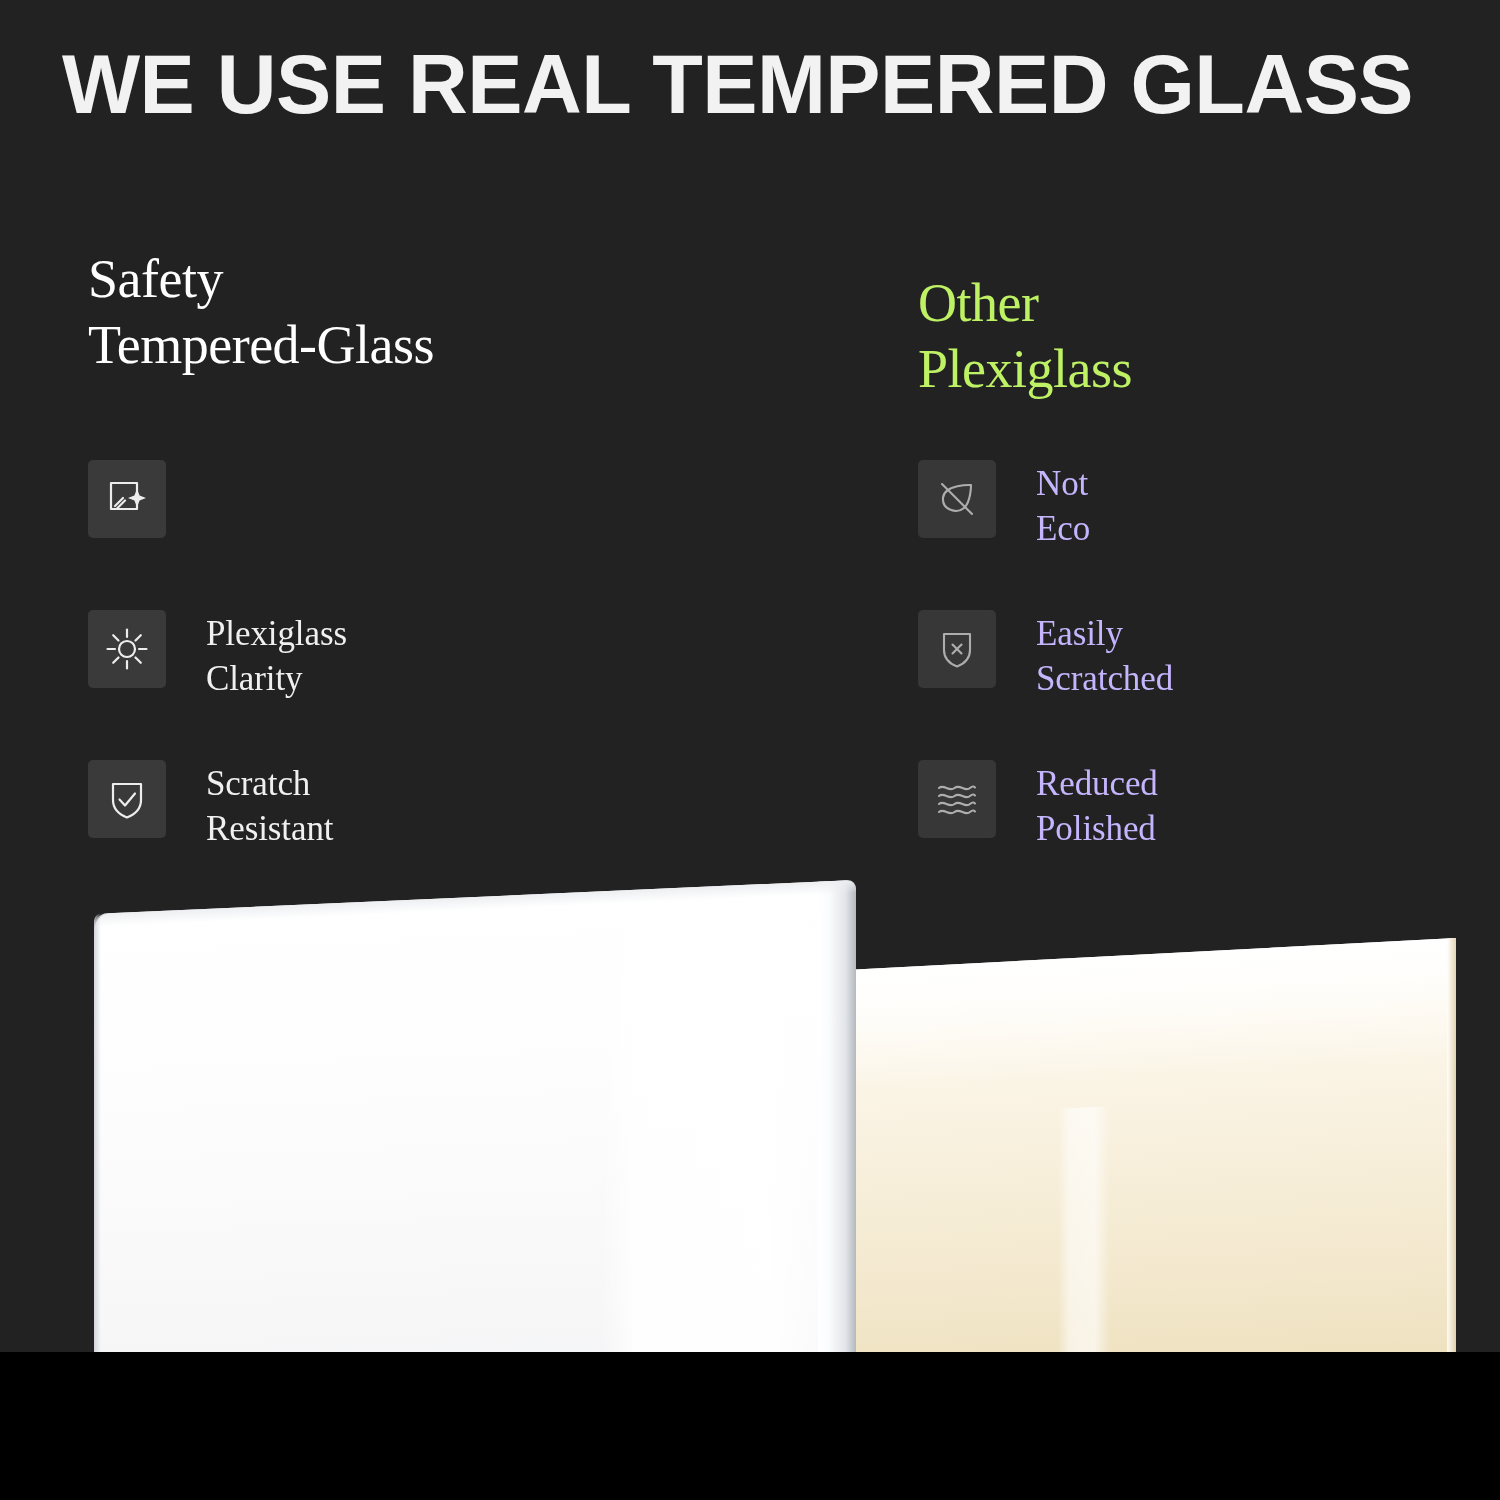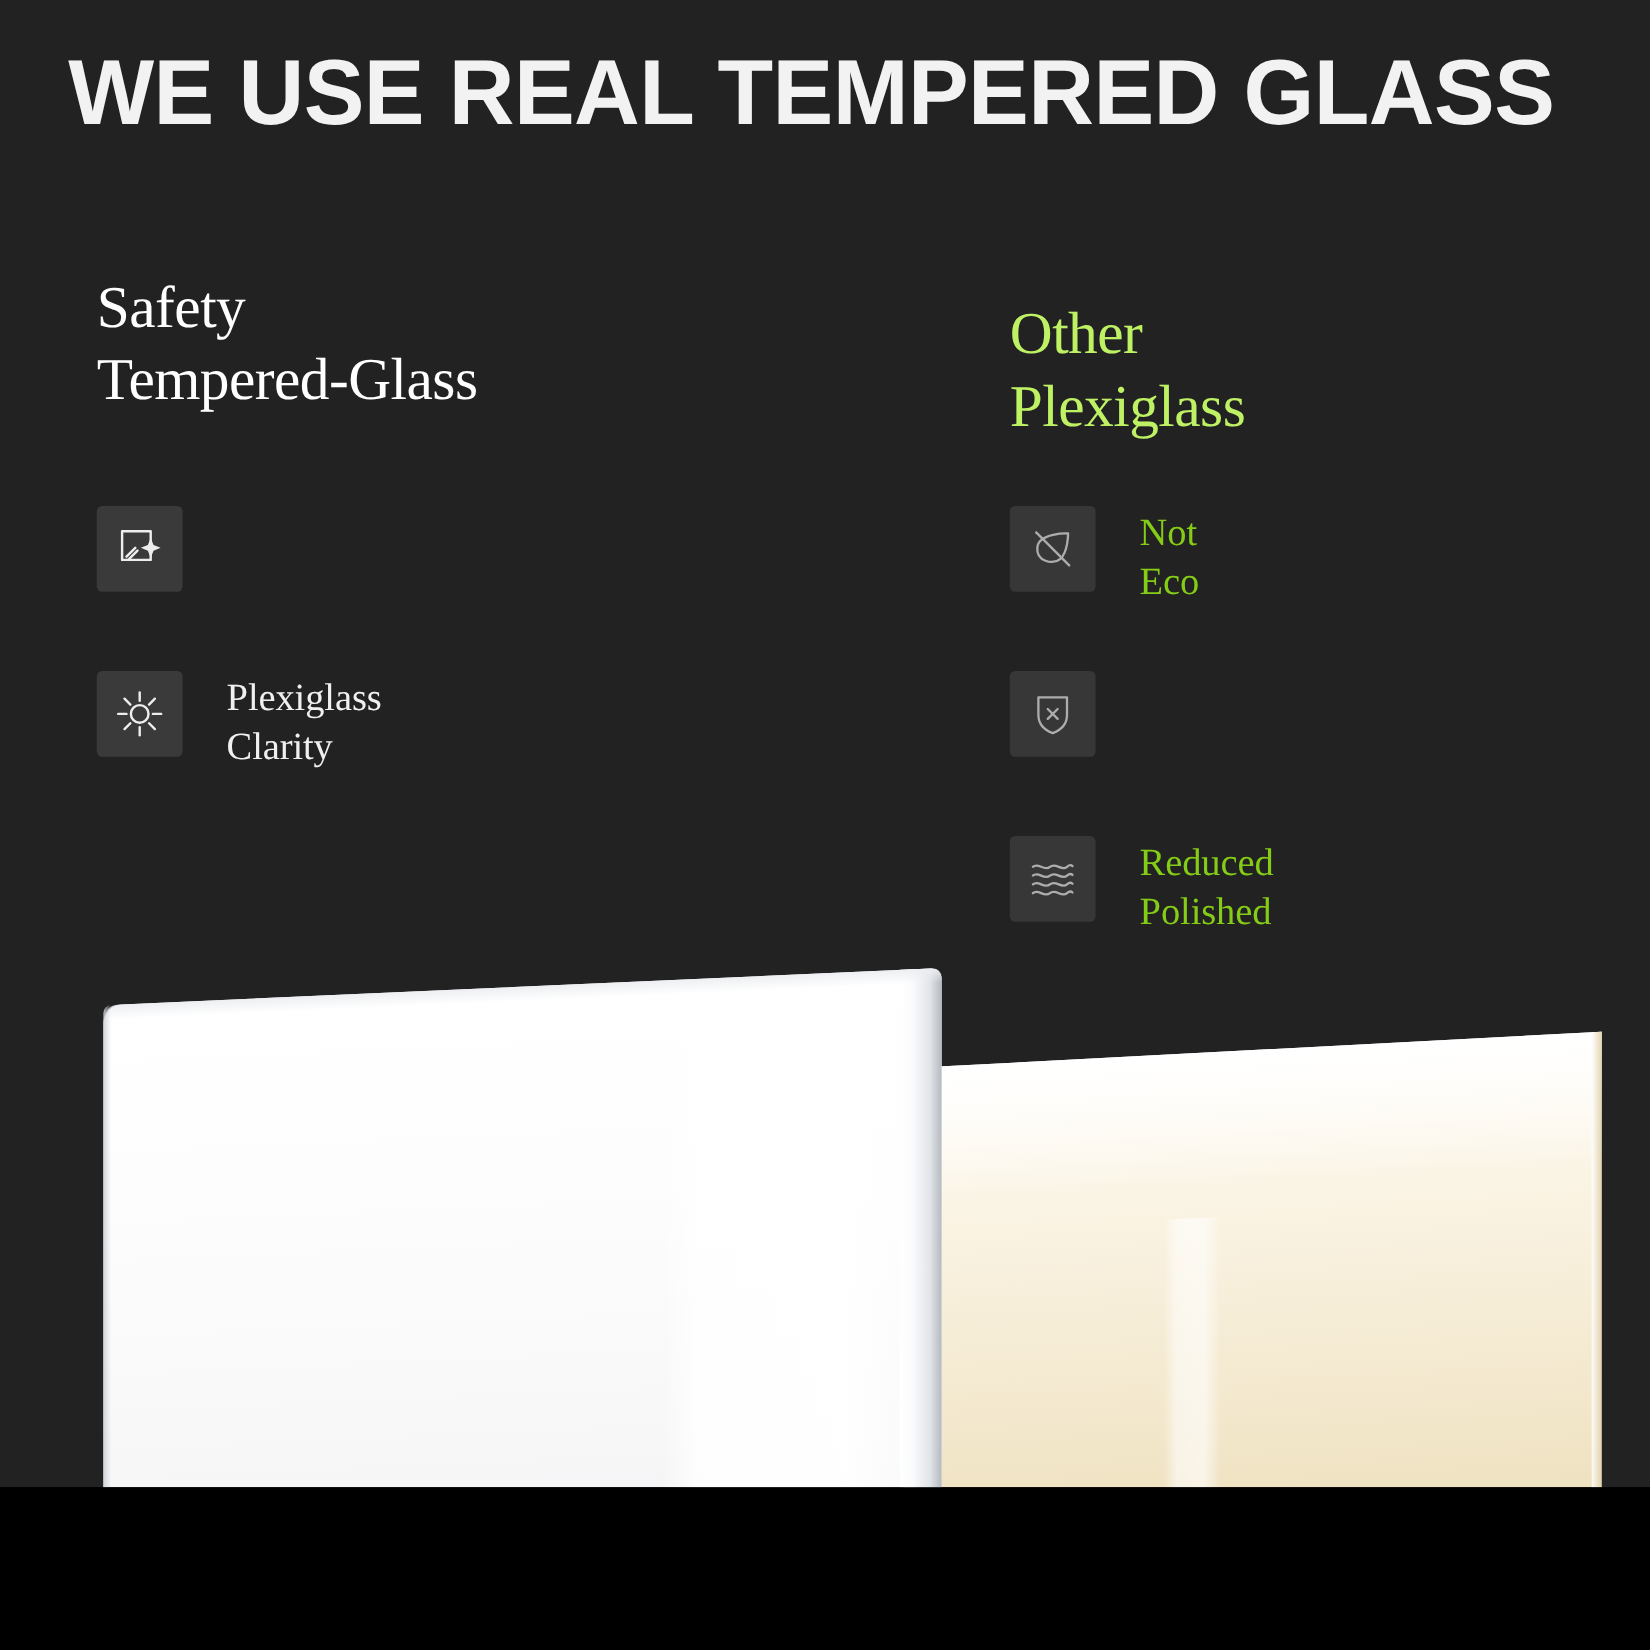--- a/index.html
+++ b/index.html
@@ -81,21 +81,21 @@
   .feature-label {
     margin-left: 40px;
     font-size: 35px;
     line-height: 45px;
     font-weight: 400;
     letter-spacing: -0.1px;
     white-space: pre-line;
     padding-top: 3px;
   }
   .col-left  .feature-label { color: #f0f0f0; }
-  .col-right .feature-label { color: #84cc16; }
+  .col-right .feature-label { color: #c4b5fd; }
 
   
   .photo {
     position: absolute;
     left: 0;
     top: 870px;
     width: 1500px;
     height: 630px;
     overflow: hidden;
   }
@@ -248,20 +248,30 @@
             <path d="M9.2 9.2 L14.5 14.5"></path>
               <path d="M31.5 31.5 L36.8 36.8"></path>
             <path d="M36.8 9.2 L31.5 14.5"></path>
               <path d="M14.5 31.5 L9.2 36.8"></path>
           </svg>
         </span>
         <span class="feature-label">Plexiglass
 Clarity</span>
       </div>
 
+      <div class="feature">
+        <span class="icon-tile">
+          <svg width="46" height="46" viewBox="0 0 46 46" fill="none" stroke="#ededed" stroke-width="2.2" stroke-linecap="round" stroke-linejoin="round">
+            <path d="M9 8 H37 V24 C37 33 30.5 38.5 23 41.5 C15.5 38.5 9 33 9 24 Z"></path>
+            <path d="M15.5 23.5 L21 29.5 L31 17.5"></path>
+          </svg>
+        </span>
+        <span class="feature-label">Scratch
+Resistant</span>
+      </div>
 
     </div>
   </div>
 
   <div class="col col-right">
     <div class="col-title">Other
 Plexiglass</div>
 
     <div class="features">
 
@@ -277,20 +287,22 @@
       </div>
 
       <div class="feature">
         <span class="icon-tile">
           <svg width="46" height="46" viewBox="0 0 46 46" fill="none" stroke="#adadad" stroke-width="2.1" stroke-linecap="round" stroke-linejoin="round">
             <path d="M10 8 H36 V24 C36 32.5 30 37.8 23 40.5 C16 37.8 10 32.5 10 24 Z"></path>
             <path d="M18.5 18.5 L27.5 27.5"></path>
             <path d="M27.5 18.5 L18.5 27.5"></path>
           </svg>
         </span>
+        <span class="feature-label">Easily
+Scratched</span>
       </div>
 
       <div class="feature">
         <span class="icon-tile">
           <svg width="46" height="46" viewBox="0 0 46 46" fill="none" stroke="#adadad" stroke-width="2.1" stroke-linecap="round">
             <path d="M5 12 C10 7.5 15 16.5 20.5 12 C26 7.5 31 16.5 36 12 C38.5 9.8 40 10.4 41 11.4"></path>
             <path d="M5 20 C10 15.5 15 24.5 20.5 20 C26 15.5 31 24.5 36 20 C38.5 17.8 40 18.4 41 19.4"></path>
             <path d="M5 28 C10 23.5 15 32.5 20.5 28 C26 23.5 31 32.5 36 28 C38.5 25.8 40 26.4 41 27.4"></path>
             <path d="M5 36 C10 31.5 15 40.5 20.5 36 C26 31.5 31 40.5 36 36 C38.5 33.8 40 34.4 41 35.4"></path>
           </svg>

